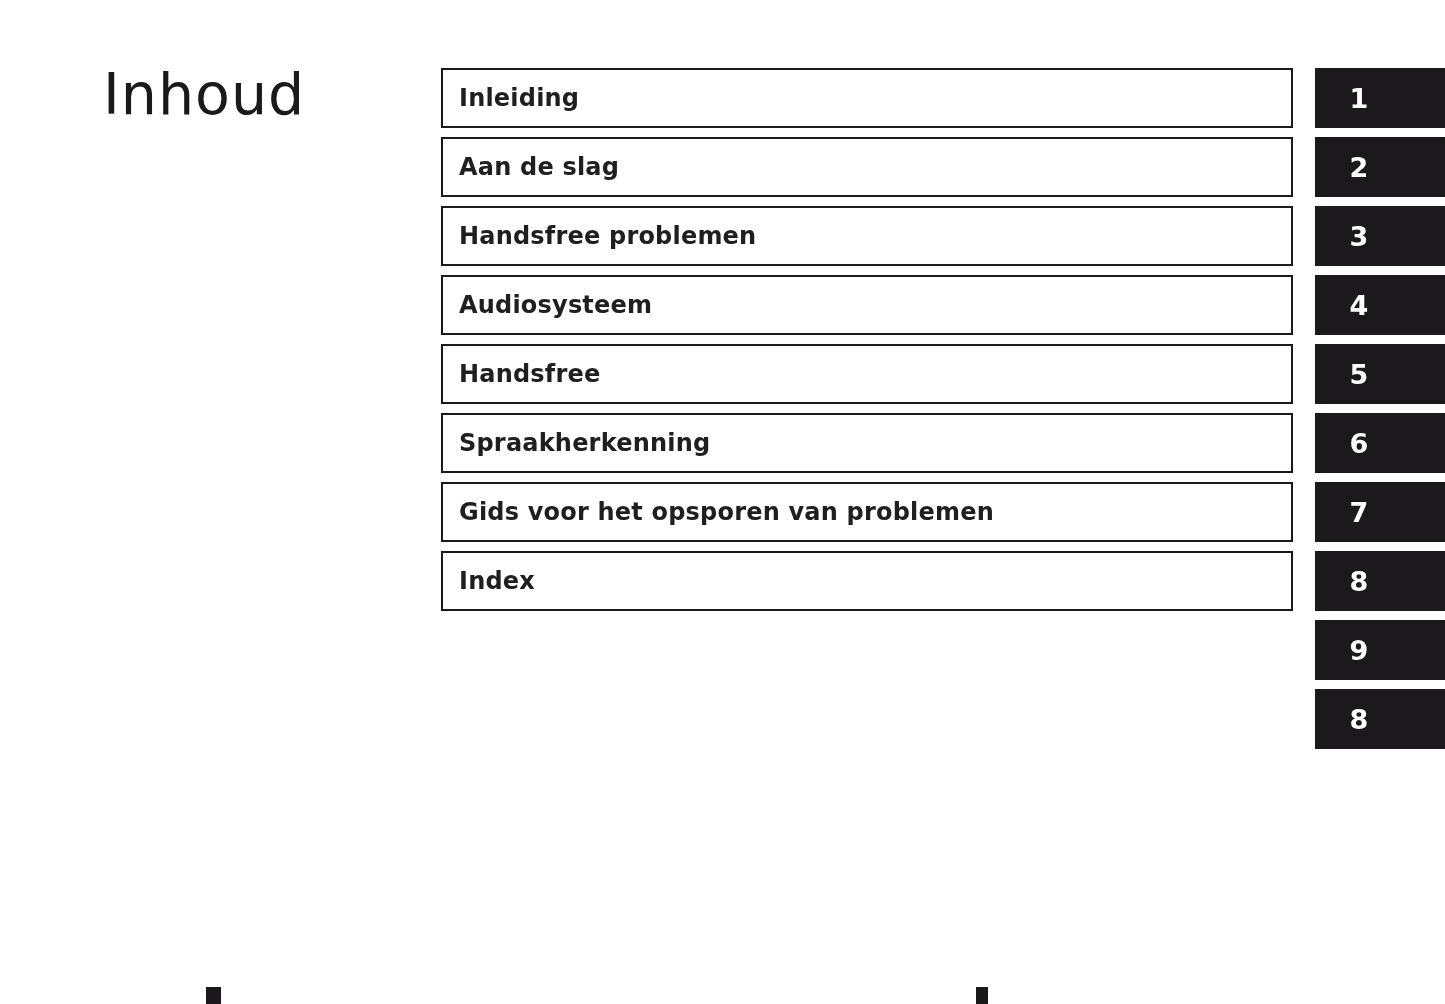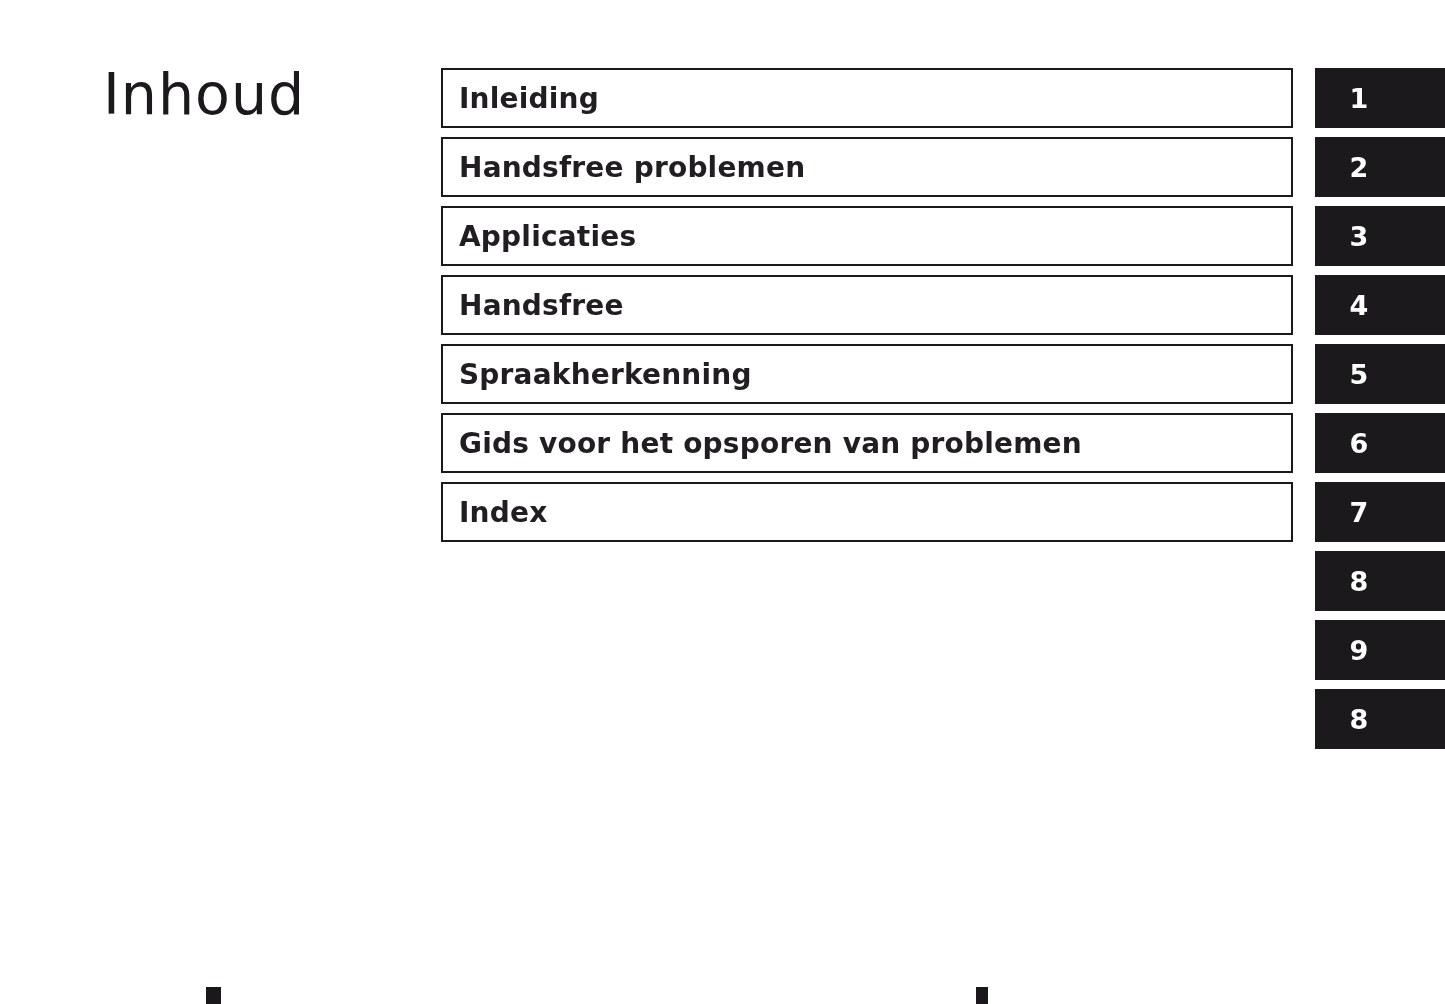--- a/index.html
+++ b/index.html
@@ -32,21 +32,21 @@
   }
   .toc-row {
     width: 852px; height: 60px;
     border: 2px solid #1c191c;
     background: #ffffff;
     display: flex;
     align-items: center;
     padding-left: 16px;
   }
   .toc-row .label {
-    font-size: 28px;
+    font-size: 24px;
     font-weight: bold;
     color: #211e21;
     letter-spacing: 0.2px;
     white-space: nowrap;
   }
   .tab-list {
     position: absolute;
     left: 1315px; top: 68px;
     display: flex;
     flex-direction: column;
@@ -75,24 +75,27 @@
 
 <div class="page">
 
   <div class="page-title">Inhoud</div>
 
   <div class="toc-list">
     <div class="toc-row">
       <span class="label">Inleiding</span>
     </div>
     <div class="toc-row">
+      <span class="label">Aan de slag</span>
+    </div>
+    <div class="toc-row">
       <span class="label">Handsfree problemen</span>
     </div>
     <div class="toc-row">
-      <span class="label">Applicaties</span>
+      <span class="label">Audiosysteem</span>
     </div>
     <div class="toc-row">
       <span class="label">Handsfree</span>
     </div>
     <div class="toc-row">
       <span class="label">Spraakherkenning</span>
     </div>
     <div class="toc-row">
       <span class="label">Gids voor het opsporen van problemen</span>
     </div>

